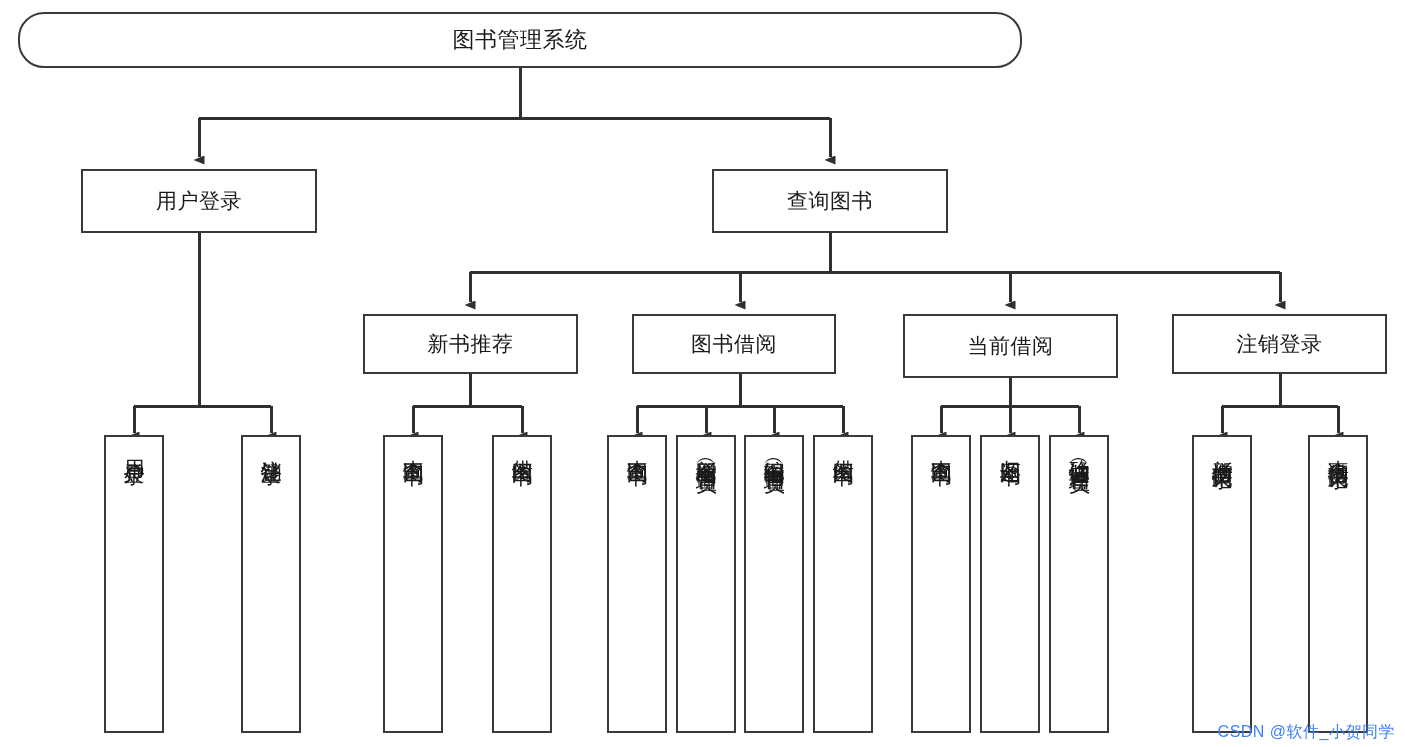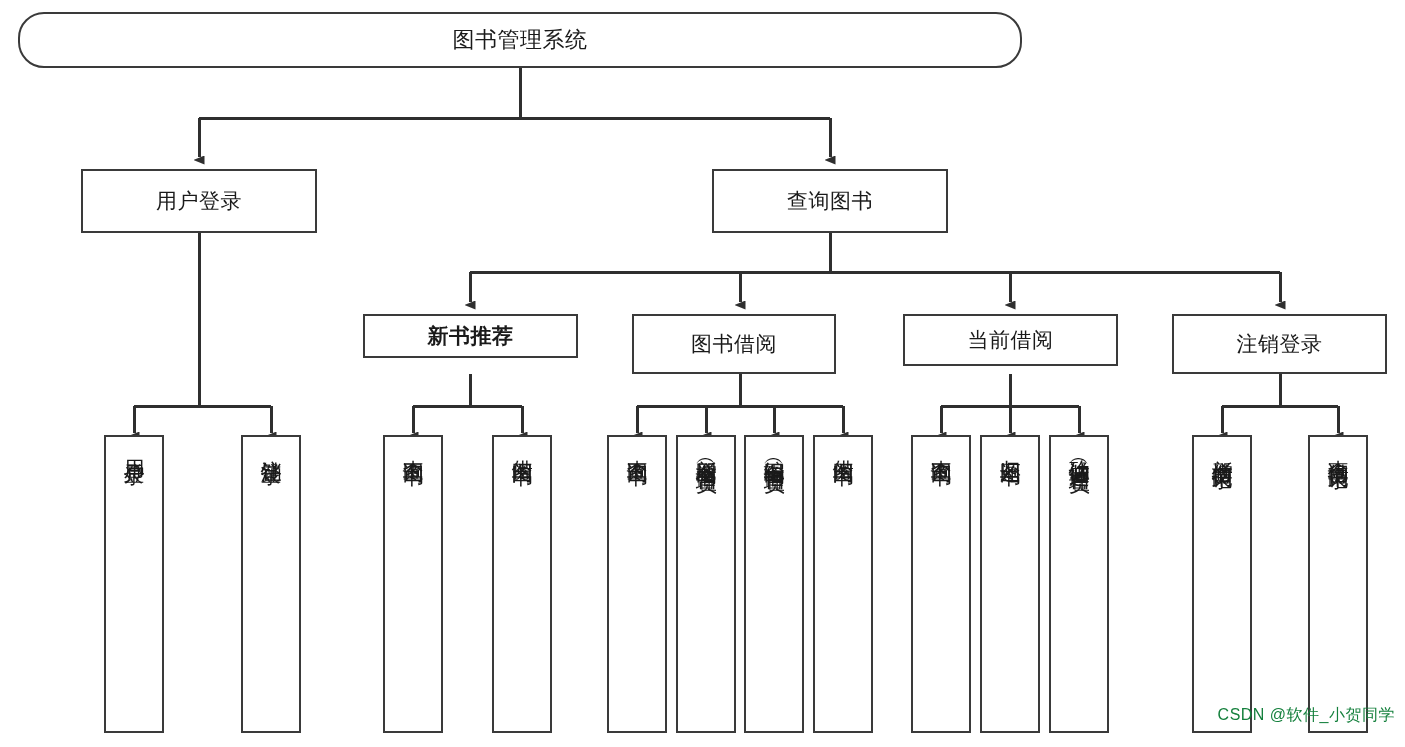--- a/index.html
+++ b/index.html
@@ -59,23 +59,23 @@
     writing-mode: vertical-rl;
     text-orientation: upright;
     font-size: 21px;
     line-height: 1.25;
     letter-spacing: 2px;
     white-space: nowrap;
   }
   .watermark {
     position: absolute;
     right: 10px;
-    bottom: 21px;
+    bottom: 4px;
     font-size: 16px;
-    color: #15803d;
+    color: #3b82f6;
     white-space: nowrap;
     letter-spacing: 0.5px;
   }
 </style>
 </head>
 <body>
 
 <div id="canvas">
 
   <svg class="wires" viewBox="0 0 1405 747" xmlns="http://www.w3.org/2000/svg">
@@ -132,27 +132,27 @@
     <span class="node-label">图书管理系统</span>
   </div>
 
   <div class="node horiz" style="left:81px; top:169px; width:236px; height:64px;">
     <span class="node-label">用户登录</span>
   </div>
   <div class="node horiz" style="left:712px; top:169px; width:236px; height:64px;">
     <span class="node-label">查询图书</span>
   </div>
 
-  <div class="node horiz" style="left:363px; top:314px; width:215px; height:44px;font-weight:bold;">
+  <div class="node horiz" style="left:363px; top:314px; width:215px; height:60px;">
     <span class="node-label">新书推荐</span>
   </div>
   <div class="node horiz" style="left:632px; top:314px; width:204px; height:60px;">
     <span class="node-label">图书借阅</span>
   </div>
-  <div class="node horiz" style="left:903px; top:314px; width:215px; height:52px;">
+  <div class="node horiz" style="left:903px; top:314px; width:215px; height:64px;">
     <span class="node-label">当前借阅</span>
   </div>
   <div class="node horiz" style="left:1172px; top:314px; width:215px; height:60px;">
     <span class="node-label">注销登录</span>
   </div>
 
   <div class="node vert" style="left:104px; top:435px; width:60px; height:298px;">
     <span class="node-label">用户登录</span>
   </div>
   <div class="node vert" style="left:241px; top:435px; width:60px; height:298px;">

